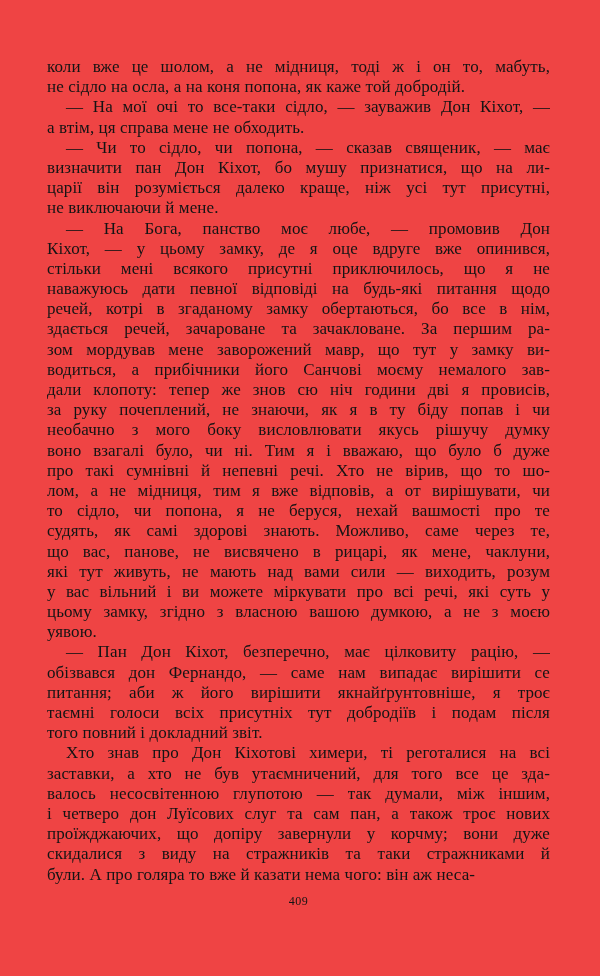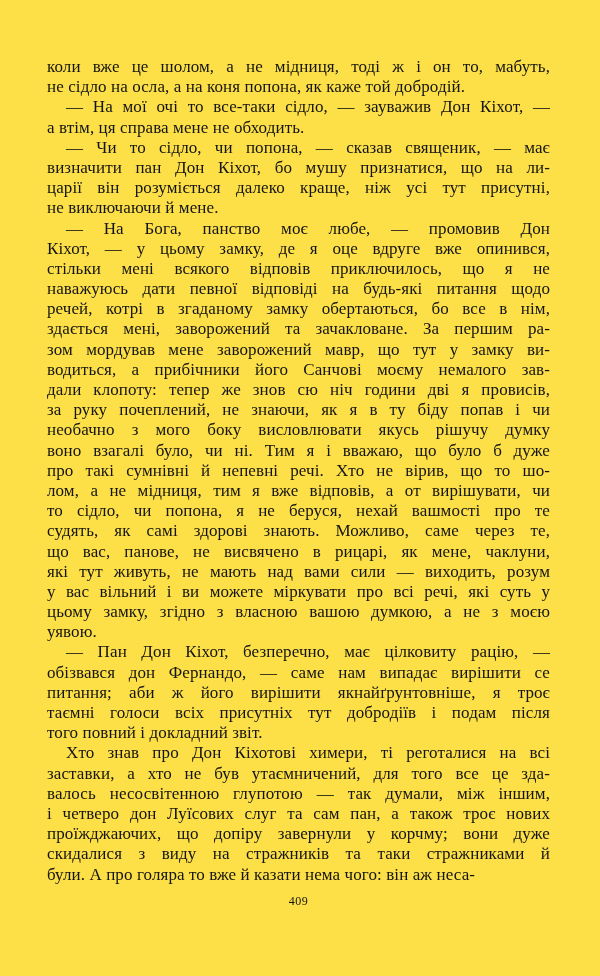--- a/index.html
+++ b/index.html
@@ -7,21 +7,21 @@
     padding: 0;
     width: 600px;
     height: 976px;
     background: #fdfdfd;
     overflow: hidden;
   }
   .book-page {
     position: relative;
     width: 600px;
     height: 976px;
-    background: #fde047;
+    background: #ef4444;
     font-family: "Liberation Serif", "DejaVu Serif", serif;
     color: #141414;
   }
   .text-block {
     position: absolute;
     left: 47px;
     top: 57px;
     width: 503px;
     font-size: 17px;
     line-height: 20.2px;
@@ -70,24 +70,24 @@
       </div>
       <div class="paragraph">
         <div class="line indent">— Чи то сідло, чи попона, — сказав священик, — має</div>
         <div class="line">визначити пан Дон Кіхот, бо мушу признатися, що на ли-</div>
         <div class="line">царії він розуміється далеко краще, ніж усі тут присутні,</div>
         <div class="line last">не виключаючи й мене.</div>
       </div>
       <div class="paragraph">
         <div class="line indent">— На Бога, панство моє любе, — промовив Дон</div>
         <div class="line">Кіхот, — у цьому замку, де я оце вдруге вже опинився,</div>
-        <div class="line">стільки мені всякого відповів приключилось, що я не</div>
+        <div class="line">стільки мені всякого присутні приключилось, що я не</div>
         <div class="line">наважуюсь дати певної відповіді на будь-які питання щодо</div>
         <div class="line">речей, котрі в згаданому замку обертаються, бо все в нім,</div>
-        <div class="line">здається мені, заворожений та зачакловане. За першим ра-</div>
+        <div class="line">здається речей, зачароване та зачакловане. За першим ра-</div>
         <div class="line">зом мордував мене заворожений мавр, що тут у замку ви-</div>
         <div class="line">водиться, а прибічники його Санчові моєму немалого зав-</div>
         <div class="line">дали клопоту: тепер же знов сю ніч години дві я провисів,</div>
         <div class="line">за руку почеплений, не знаючи, як я в ту біду попав і чи</div>
         <div class="line">необачно з мого боку висловлювати якусь рішучу думку</div>
         <div class="line">воно взагалі було, чи ні. Тим я і вважаю, що було б дуже</div>
         <div class="line">про такі сумнівні й непевні речі. Хто не вірив, що то шо-</div>
         <div class="line">лом, а не мідниця, тим я вже відповів, а от вирішувати, чи</div>
         <div class="line">то сідло, чи попона, я не беруся, нехай вашмості про те</div>
         <div class="line">судять, як самі здорові знають. Можливо, саме через те,</div>

